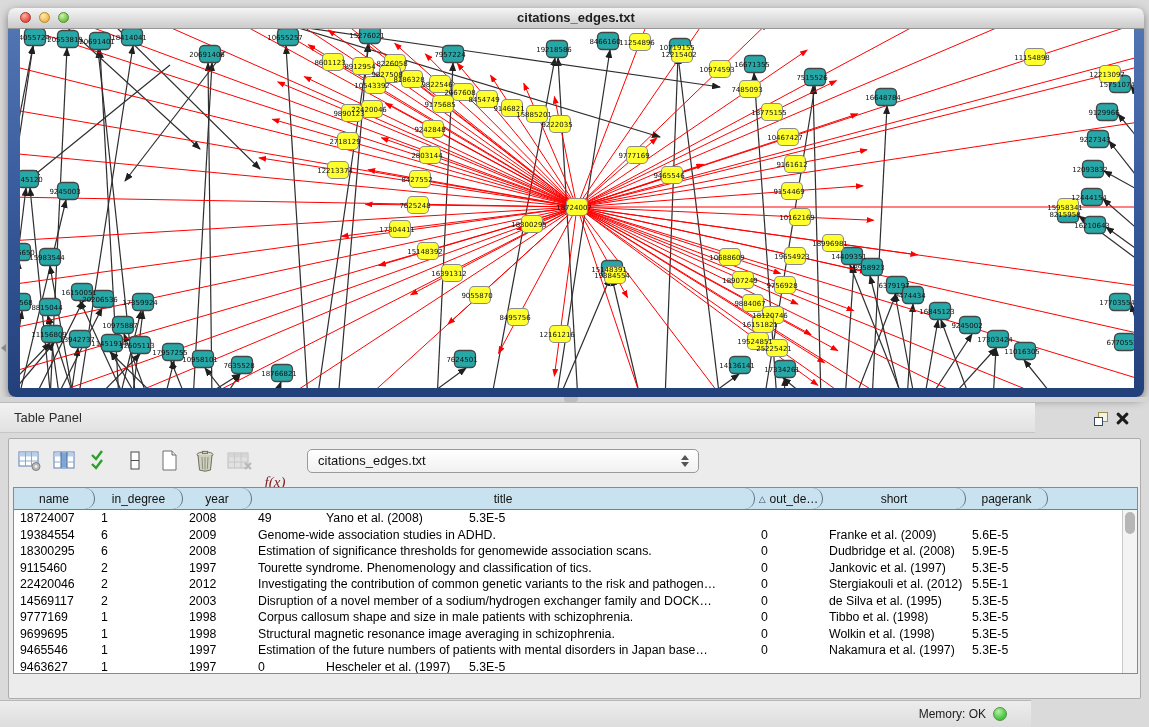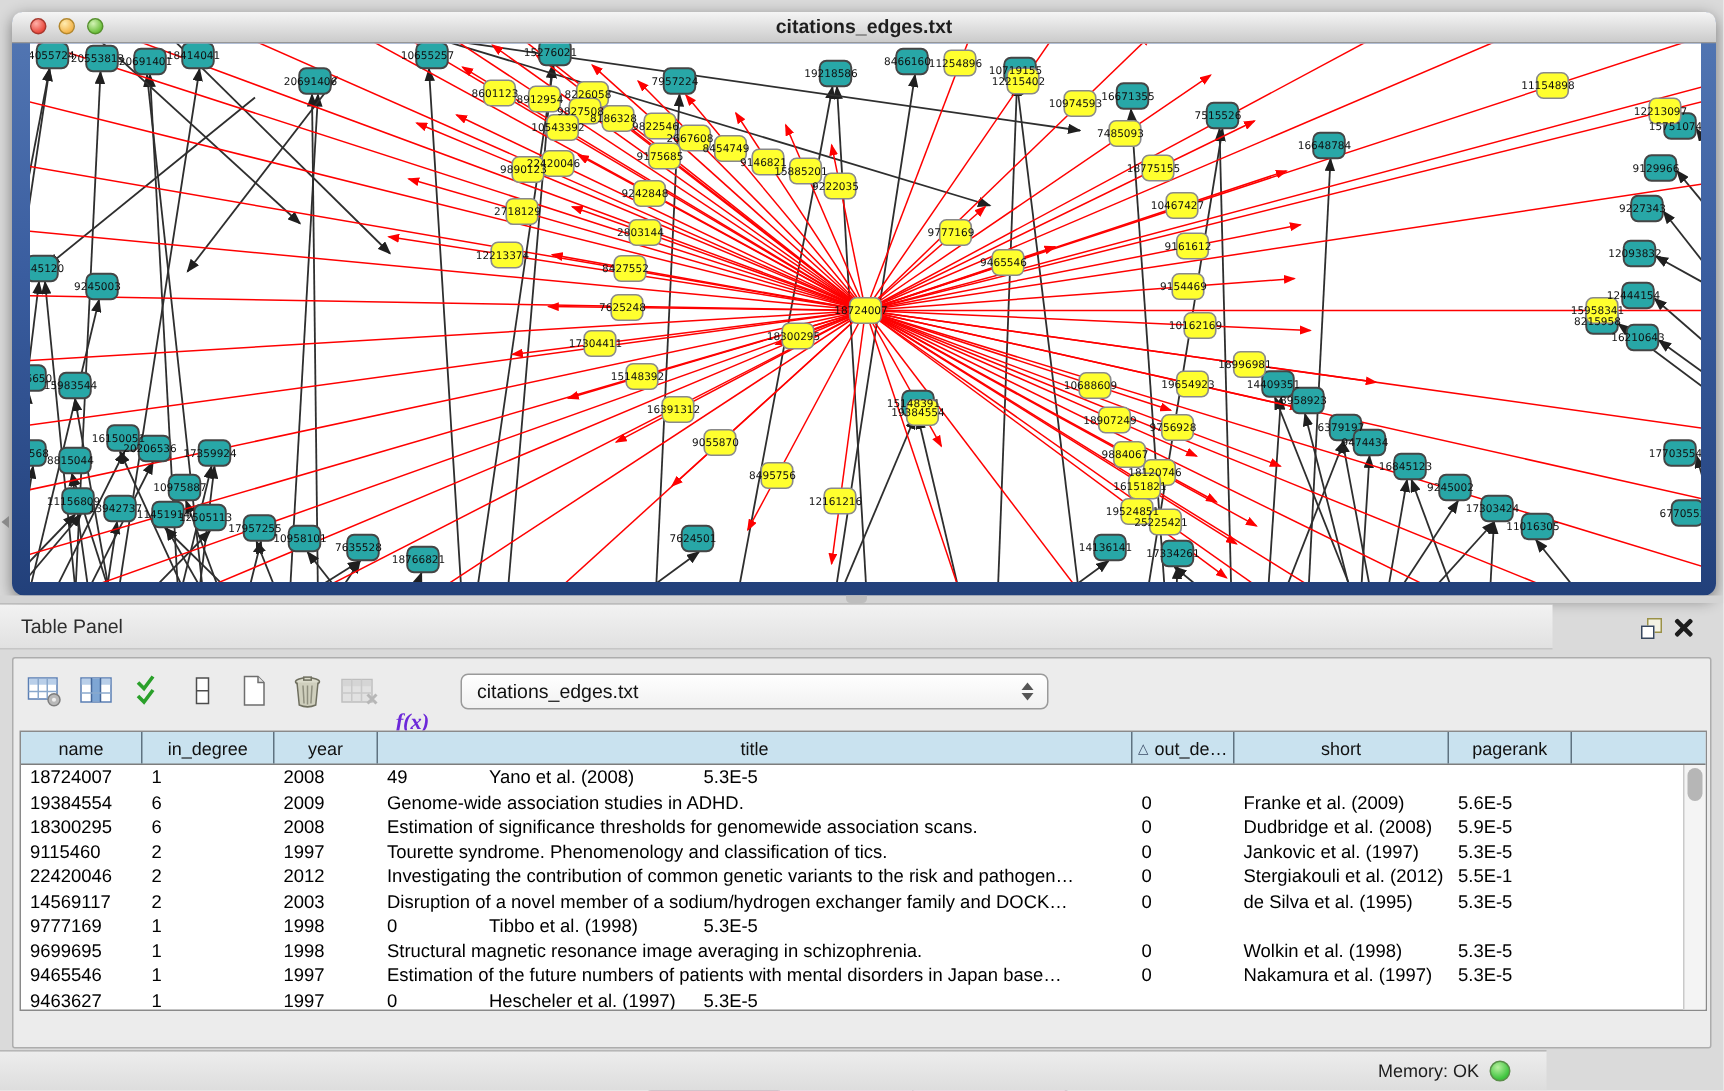--- a/index.html
+++ b/index.html
@@ -38,32 +38,32 @@
   .float-ic .b2{position:absolute;left:0;top:5px;width:7px;height:7px;border:1px solid #37475e;background:#fff;}
   .close-ic{position:absolute;left:1116px;top:9px;width:13px;height:13px;}
   .close-ic i{position:absolute;left:5px;top:-1px;width:3px;height:15px;background:#1c1c1c;border-radius:1px;}
   .close-ic i.a{transform:rotate(45deg);} .close-ic i.b{transform:rotate(-45deg);}
   .tp-body{position:absolute;left:8px;top:438px;width:1133px;height:261px;background:#ececec;
            border:1px solid #adadad;border-radius:2px;box-sizing:border-box;}
   
   .toolbar{position:absolute;left:6px;top:6px;height:32px;display:flex;align-items:center;}
   .icon-btn{width:30px;height:30px;display:flex;align-items:center;justify-content:center;margin-right:5px;}
   .icon-btn.dim{opacity:.55;}
-  .fx{font-family:"Liberation Serif",serif;font-style:italic;font-weight:bold;font-size:15px;color:#6d28d9;margin-top:42px;}
+  .fx{font-family:"Liberation Serif",serif;font-style:italic;font-weight:normal;font-size:15px;color:#7f1d1d;margin-top:42px;}
   .combo{position:relative;margin-left:12px;width:392px;height:24px;background:linear-gradient(#ffffff,#f1f1f1);
          border:1px solid #9a9a9a;border-radius:5px;box-sizing:border-box;font-size:13px;color:#111;}
   .combo .val{position:absolute;left:10px;top:0;line-height:22px;}
   .combo .arr{position:absolute;right:9px;top:5px;width:8px;height:14px;}
   .combo .arr .up{position:absolute;left:0;top:0;width:0;height:0;border-left:4px solid transparent;border-right:4px solid transparent;border-bottom:5px solid #555;}
   .combo .arr .dn{position:absolute;left:0;bottom:2px;width:0;height:0;border-left:4px solid transparent;border-right:4px solid transparent;border-top:5px solid #555;}
   
   .table{position:absolute;left:4px;top:48px;width:1125px;height:187px;background:#fff;border:1px solid #8a8a8a;box-sizing:border-box;}
   .thead{display:flex;height:22px;background:#c9e2ef;border-bottom:1px solid #7d7d7d;box-sizing:border-box;}
   .hcell{display:flex;align-items:center;justify-content:center;font-size:12px;color:#111;
-         border-right:1px solid #5f7280;box-sizing:border-box;overflow:hidden;white-space:nowrap;}
+         border-right:1px solid #5f7280;box-sizing:border-box;overflow:hidden;white-space:nowrap;border-radius:10px;}
   .hcell.filler{border-right:none;}
   .sortg{font-size:9px;color:#3c4c66;margin-right:4px;}
   .tbody{position:absolute;left:0;top:22px;right:15px;bottom:0;overflow:hidden;}
   .trow{display:flex;height:16.5px;line-height:16.5px;font-size:12.3px;color:#000;}
   .tcell{padding-left:6px;box-sizing:border-box;overflow:hidden;white-space:nowrap;}
   .c0{width:81px;} .c1{width:88px;} .c2{width:69px;} .c3{width:503px;} .c4{width:68px;} .c5{width:143px;} .c6{width:82px;}
   .cf{flex:1;}
   .vscroll{position:absolute;right:0;top:22px;bottom:0;width:15px;background:#f4f4f4;border-left:1px solid #c9c9c9;box-sizing:border-box;}
   .vthumb{position:absolute;left:2px;top:2px;width:10px;height:22px;background:#b6b6b6;border-radius:5px;}
   
@@ -660,20 +660,21 @@
             <div class="tcell c2">2003</div>
             <div class="tcell c3">Disruption of a novel member of a sodium/hydrogen exchanger family and DOCK…</div>
             <div class="tcell c4">0</div>
             <div class="tcell c5">de Silva et al. (1995)</div>
             <div class="tcell c6">5.3E-5</div>
           </div>
           <div class="trow">
             <div class="tcell c0">9777169</div>
             <div class="tcell c1">1</div>
             <div class="tcell c2">1998</div>
+            <div class="tcell c3">Corpus callosum shape and size in male patients with schizophrenia.</div>
             <div class="tcell c4">0</div>
             <div class="tcell c5">Tibbo et al. (1998)</div>
             <div class="tcell c6">5.3E-5</div>
           </div>
           <div class="trow">
             <div class="tcell c0">9699695</div>
             <div class="tcell c1">1</div>
             <div class="tcell c2">1998</div>
             <div class="tcell c3">Structural magnetic resonance image averaging in schizophrenia.</div>
             <div class="tcell c4">0</div>

